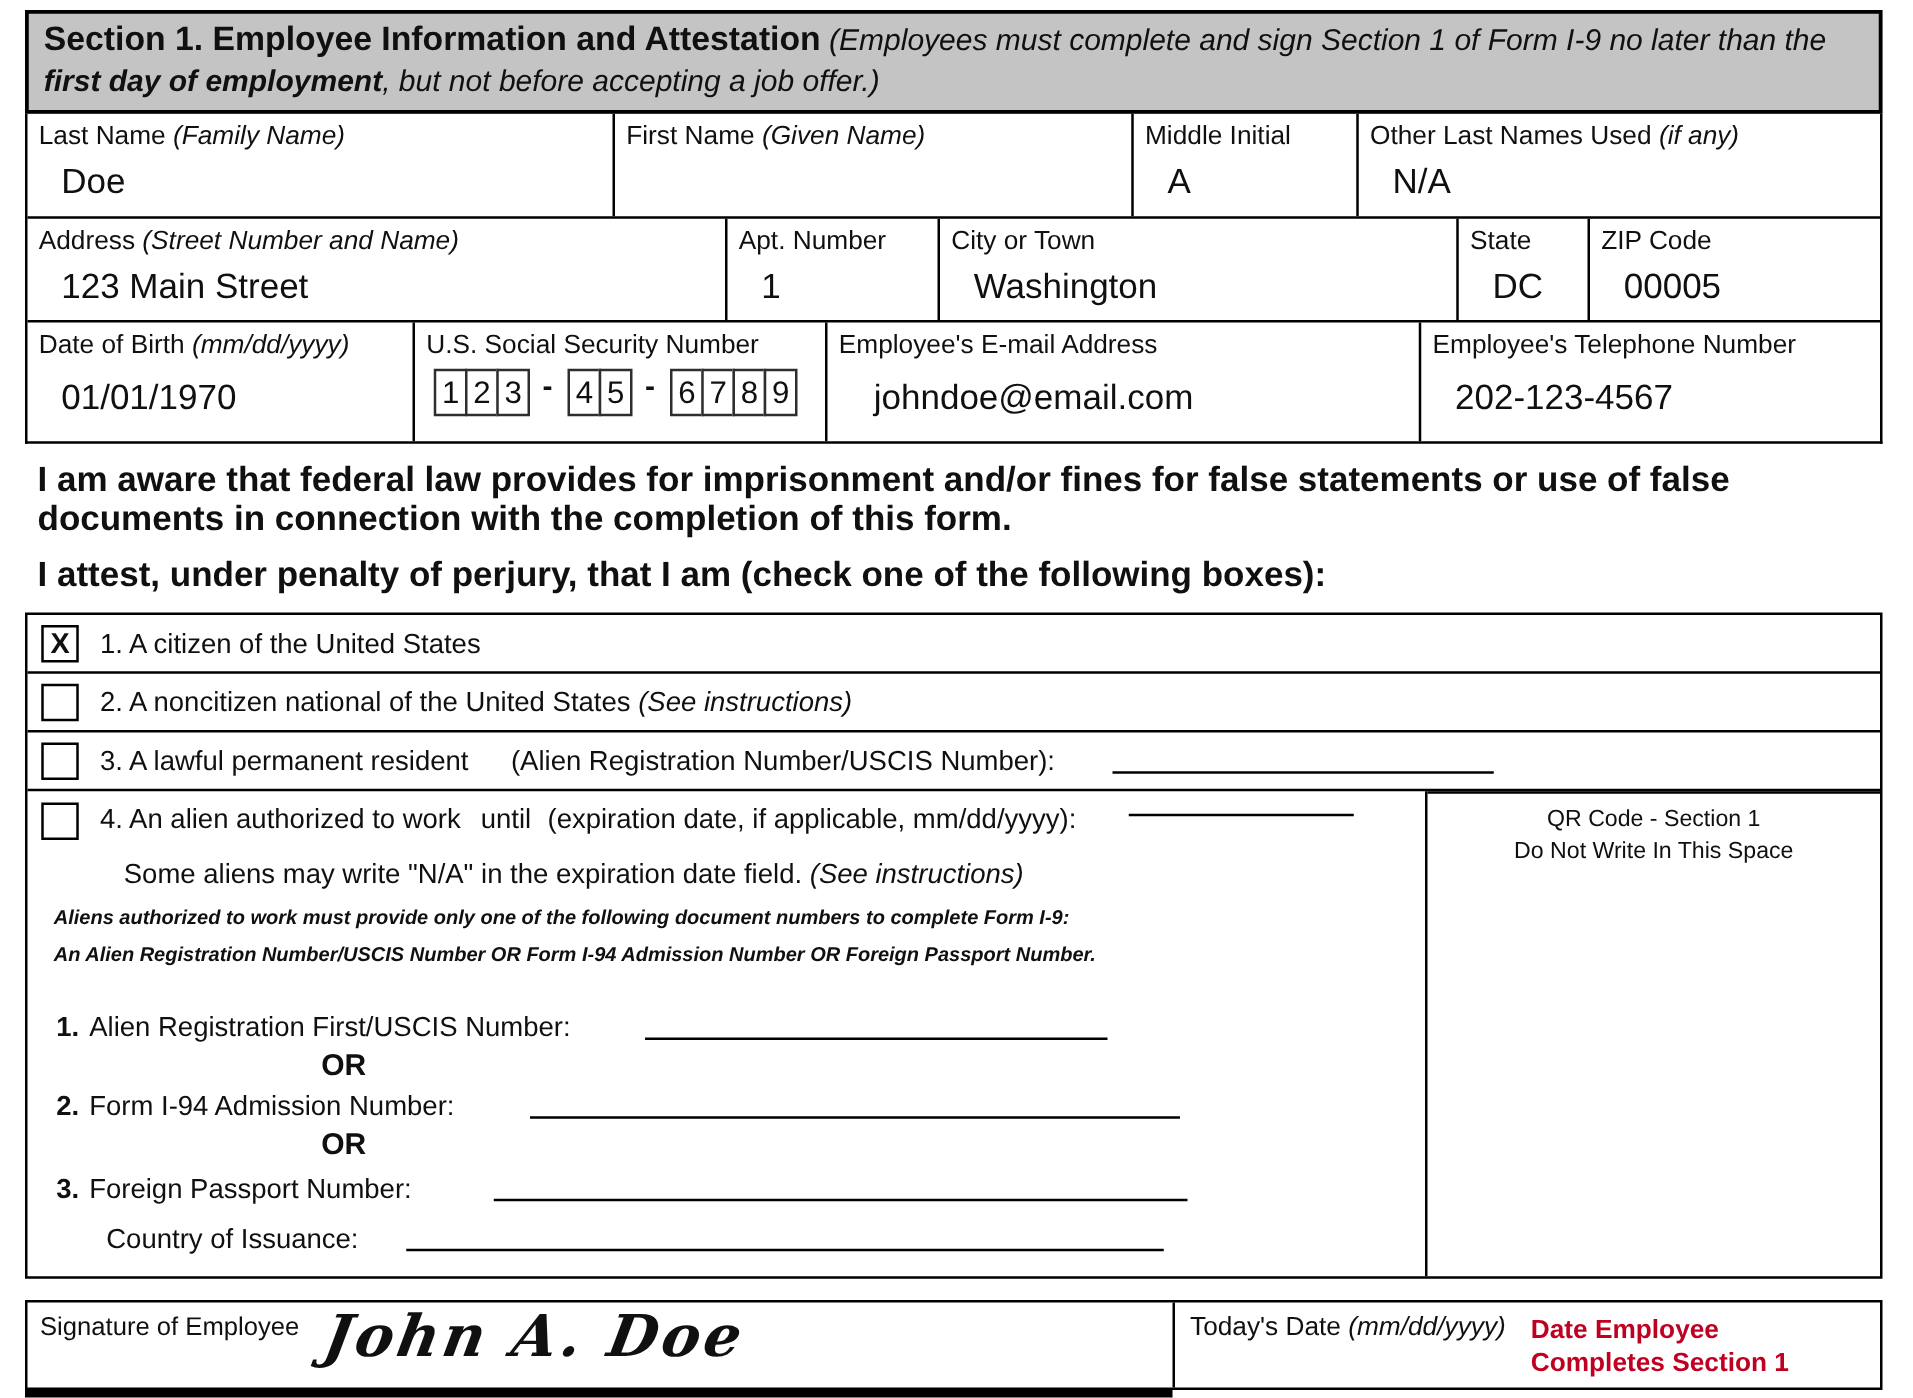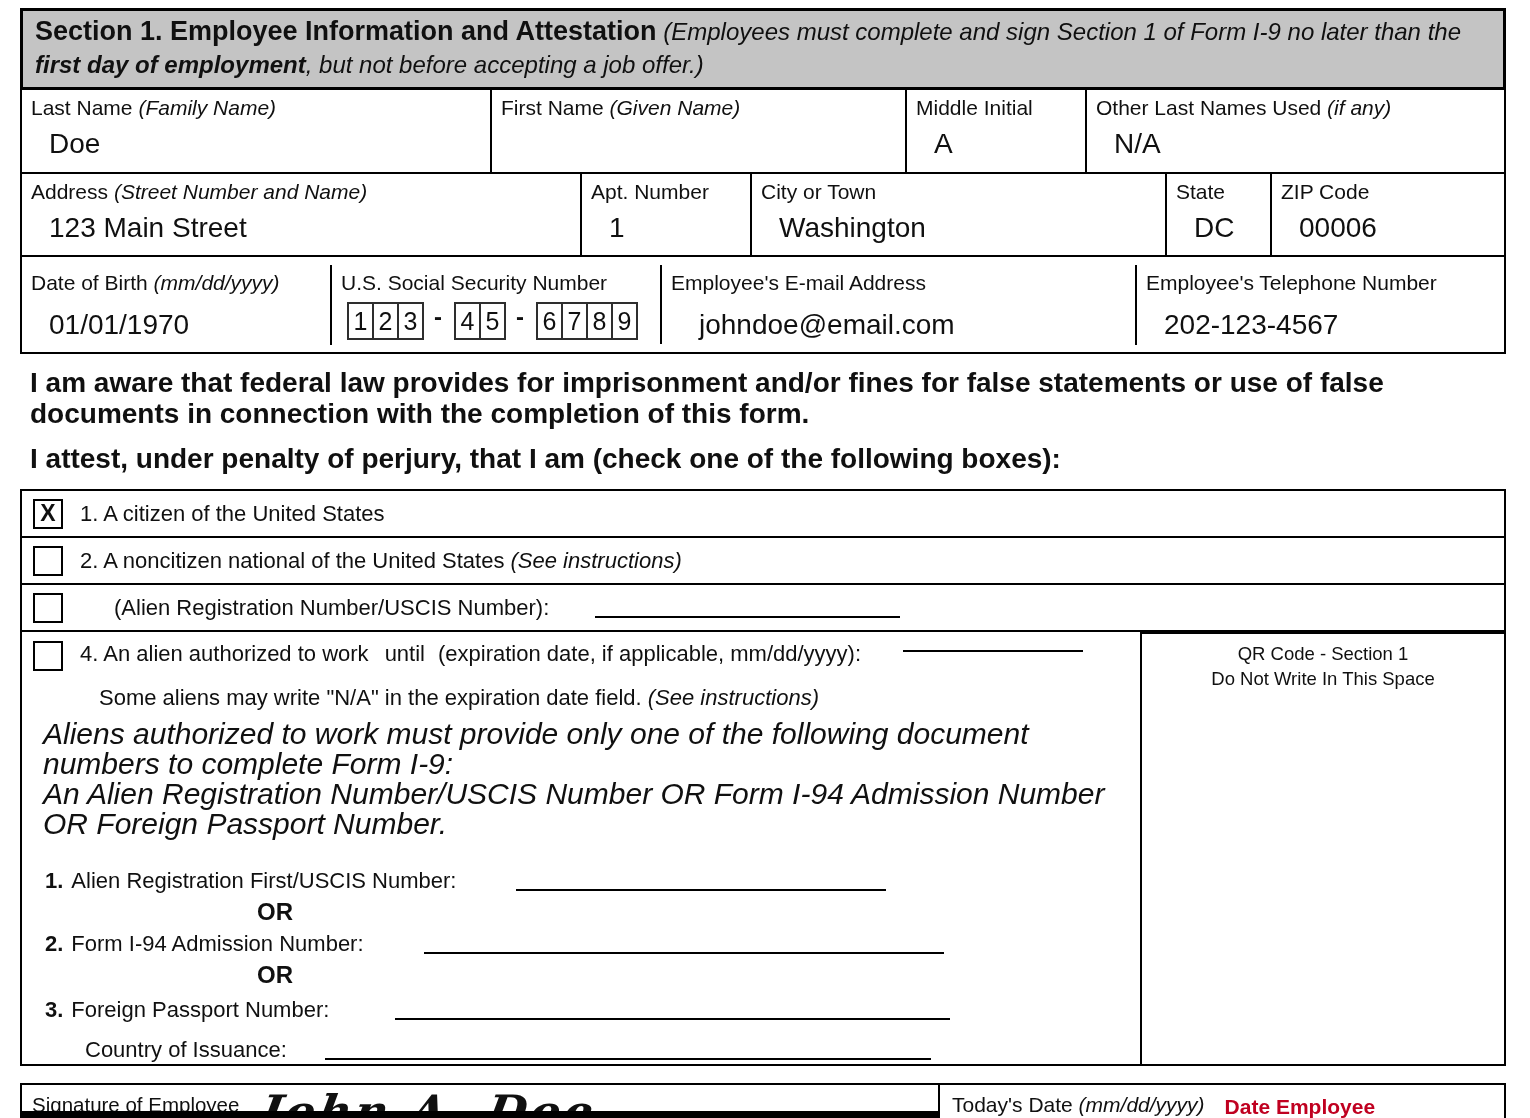--- a/index.html
+++ b/index.html
@@ -16,21 +16,21 @@
     border:3px solid #000; background:var(--header-bg,#c4c4c4);
     padding:4px 12px 6px; font-size:24px; line-height:33px;
   }
   .h-title { font-weight:bold; font-size:27px; }
   .h-sub { font-style:italic; }
   .h-sub b { font-weight:bold; }
 
   
   .grid { border:2px solid #000; border-top:none; }
   .trow { display:flex; border-bottom:2px solid #000; }
-  .trow:last-child { border-bottom:none;align-items:center; }
+  .trow:last-child { border-bottom:none; }
   .cell { border-right:2px solid #000; padding:5px 8px 4px 9px; overflow:hidden; }
   .cell:last-child { border-right:none; flex:1; }
   .row1 { height:84px; } .row2 { height:83px; } .row3 { height:95px; }
   .lbl { font-size:21px; line-height:25px; white-space:nowrap; }
   .lbl i { font-style:italic; }
   .val { font-size:28px; line-height:32px; margin-top:8px; padding-left:18px; white-space:nowrap; }
   .row3 .val { margin-top:14px; }
 
   .ssn-row { display:flex; align-items:center; margin-top:7px; padding-left:6px; }
   .digit {
@@ -54,21 +54,21 @@
   .blank { display:inline-block; height:2px; border-bottom:2px solid #000; position:relative; top:9px; }
   .blank-lpr { width:305px; margin-left:46px; }
   .blank-exp { width:180px; margin-left:42px; }
 
   .opt4 { display:flex; min-height:388px; }
   .opt4-left { width:1118px; padding:9px 0 0 11px; }
   .opt4-line { display:flex; align-items:flex-start; height:38px; font-size:22px; }
   .until { margin:0 13px 0 16px; }
   .opt4-note { margin:6px 0 0 66px; font-size:22px; line-height:26px; }
   .opt4-note i { font-style:italic; }
-  .alien-para { margin:8px 0 0 10px; font-style:italic; font-size:30px; line-height:30px; }
+  .alien-para { margin:8px 0 0 10px; font-style:italic; font-size:16px; line-height:30px;font-weight:bold; }
   .doc-row { display:flex; align-items:center; margin-left:12px; height:28px; font-size:22px; }
   .doc-num { font-weight:bold; margin-right:8px; }
   .doc-1 { margin-top:28px; } .doc-2 { margin-top:4px; } .doc-3 { margin-top:7px; }
   .or-line { font-weight:bold; font-size:24px; line-height:28px; margin:3px 0 3px 224px; }
   .country-row { margin:12px 0 0 52px; }
   .blank-doc1 { width:370px; margin-left:60px; }
   .blank-doc2 { width:520px; margin-left:60px; }
   .blank-doc3 { width:555px; margin-left:66px; }
   .blank-country { width:606px; margin-left:38px; }
 
@@ -133,21 +133,21 @@
       <div class="cell" style="width:415px">
         <div class="lbl">City or Town</div>
         <div class="val">Washington</div>
       </div>
       <div class="cell" style="width:105px">
         <div class="lbl">State</div>
         <div class="val">DC</div>
       </div>
       <div class="cell">
         <div class="lbl">ZIP Code</div>
-        <div class="val">00006</div>
+        <div class="val">00005</div>
       </div>
     </div>
 
     <div class="trow row3">
       <div class="cell" style="width:310px">
         <div class="lbl"><span>Date of Birth</span> <i>(mm/dd/yyyy)</i></div>
         <div class="val">01/01/1970</div>
       </div>
       <div class="cell" style="width:330px">
         <div class="lbl">U.S. Social Security Number</div>
@@ -188,20 +188,21 @@
       <span>1. A citizen of the United States</span>
     </div>
 
     <div class="opt-row">
       <span class="cb"></span>
       <span>2. A noncitizen national of the United States</span>&nbsp;<i>(See instructions)</i>
     </div>
 
     <div class="opt-row">
       <span class="cb"></span>
+      <span>3. A lawful permanent resident</span>
       <span class="opt3-paren">(Alien Registration Number/USCIS Number):</span>
       <span class="blank blank-lpr"></span>
     </div>
 
     <div class="opt4">
       <div class="opt4-left">
 
         <div class="opt4-line">
           <span class="cb"></span>
           <span>4. An alien authorized to work</span>

